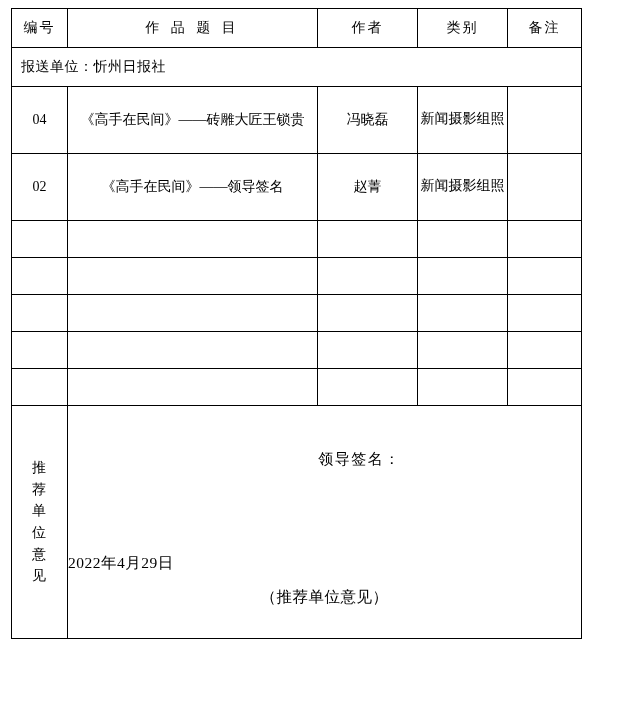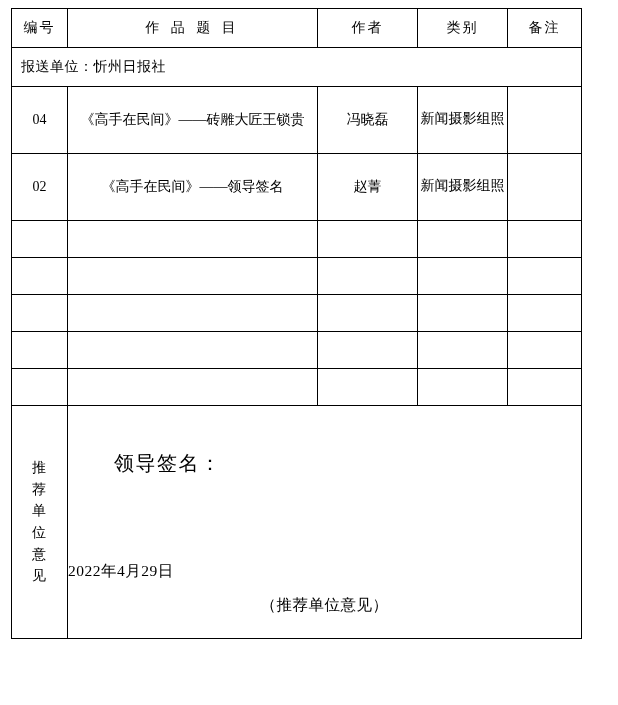--- a/index.html
+++ b/index.html
@@ -89,23 +89,24 @@
     margin: 16px auto;
     word-break: break-all;
   }
   .opinion-body {
     height: 232px;
     text-align: left !important;
     position: relative;
     vertical-align: top !important;
   }
   .sign-line {
-    margin: 42px 0 0 46px;
-    font-size: 20px;
+    margin: 42px 0 0 70px;
+    font-size: 15px;
     letter-spacing: 1.5px;
+    text-align: center;
   }
   .date-line {
     text-align: left;
     margin-top: 80px;
     font-size: 15.5px;
     letter-spacing: 0.5px;
   }
   .stamp-line {
     text-align: center;
     margin-top: 10px;

